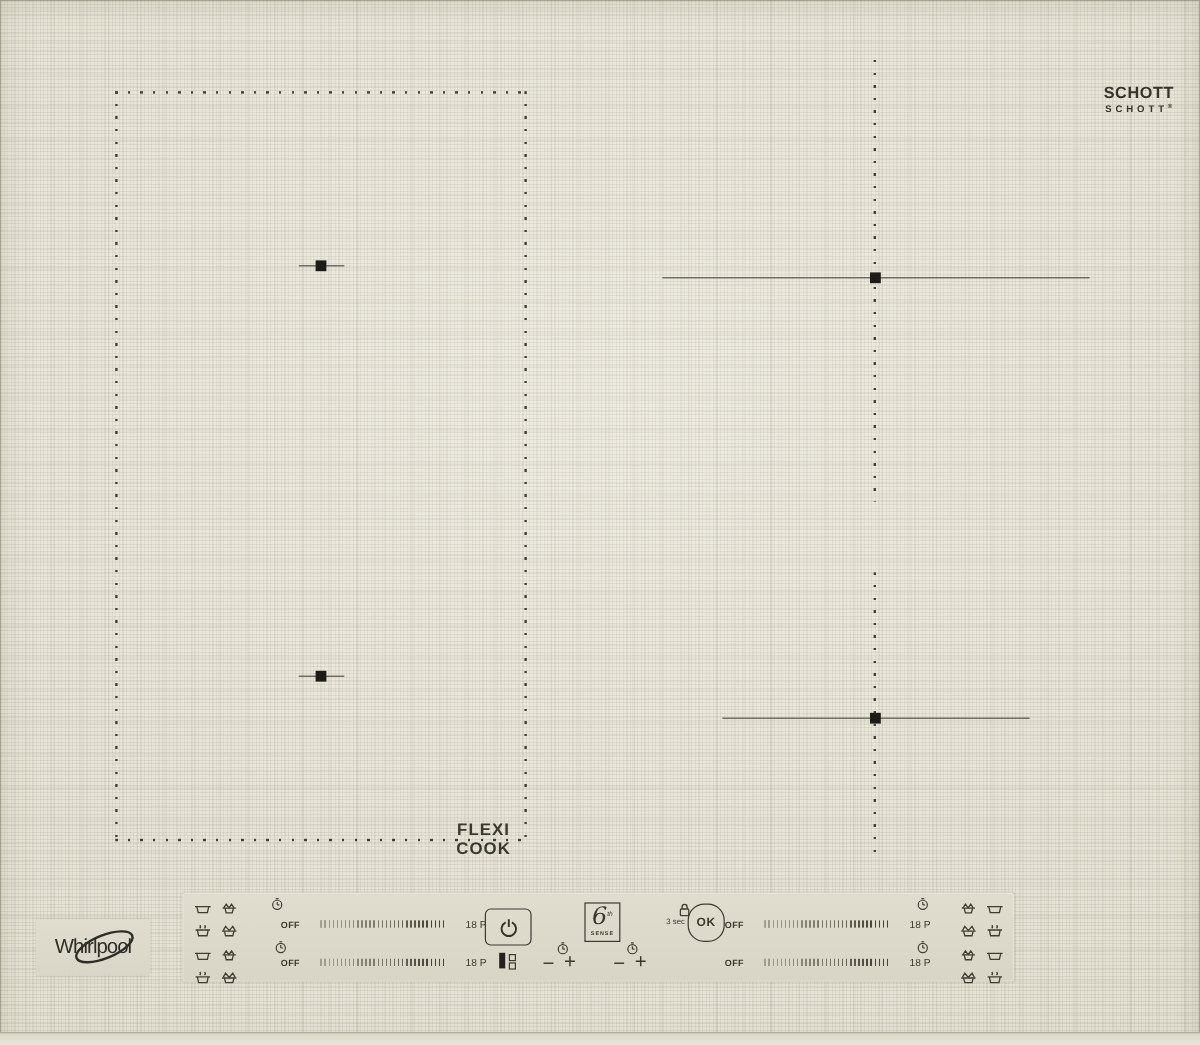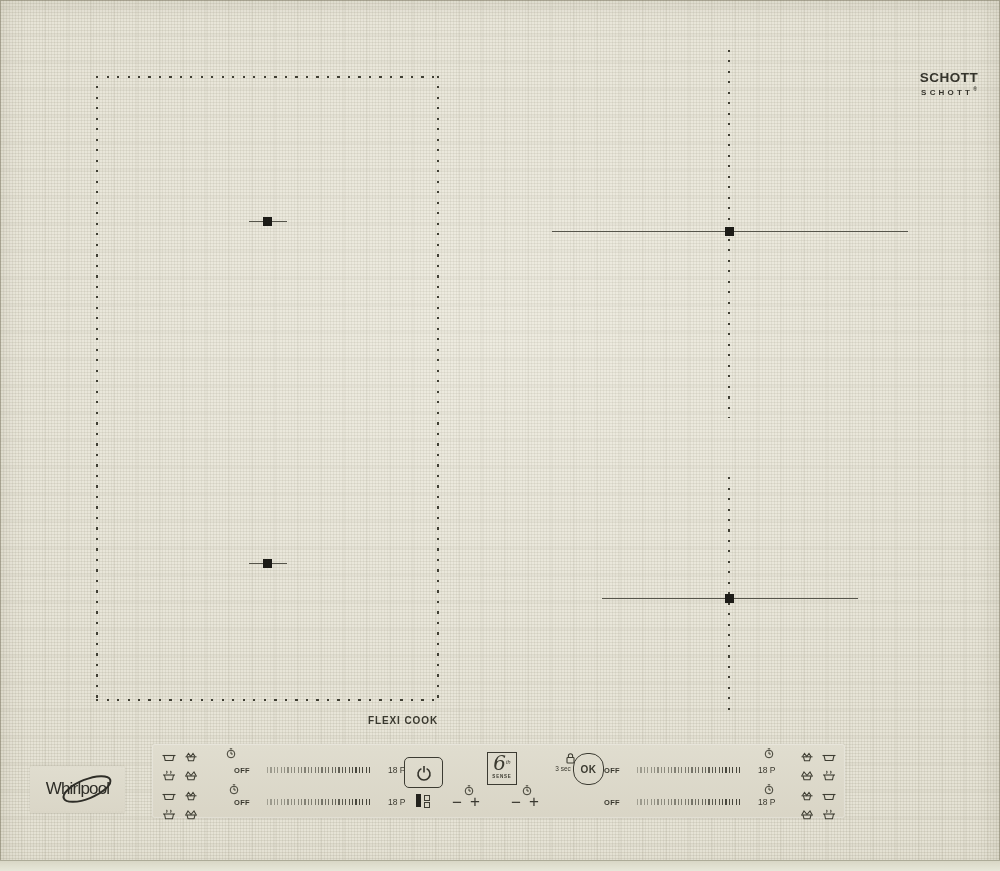--- a/index.html
+++ b/index.html
@@ -24,22 +24,22 @@
   .schott .l2{font-size:8px;font-weight:700;letter-spacing:3.2px;margin-top:2px;color:#35342c;}
   .schott .reg{font-size:5px;letter-spacing:0;vertical-align:super;}
 
   
   .flexi-rect{position:absolute;left:96px;top:76px;width:343px;height:625px;}
   .flexi-rect .ed{position:absolute;}
   .ed.t{left:0;right:0;top:0;height:2px;background:repeating-linear-gradient(90deg,#403f34 0 2px,transparent 2px 10.5px);}
   .ed.b{left:0;right:0;bottom:0;height:2px;background:repeating-linear-gradient(90deg,#403f34 0 2px,transparent 2px 10.5px);}
   .ed.l{top:0;bottom:0;left:0;width:2px;background:repeating-linear-gradient(180deg,#403f34 0 2px,transparent 2px 10.5px);}
   .ed.r{top:0;bottom:0;right:0;width:2px;background:repeating-linear-gradient(180deg,#403f34 0 2px,transparent 2px 10.5px);}
-  .flexi-label{position:absolute;left:360px;top:715px;width:86px;text-align:center;
-    font-size:10px;font-weight:700;letter-spacing:0.9px;color:#3a392f;}
+  .flexi-label{position:absolute;left:360px;top:683px;width:86px;text-align:center;
+    font-size:14px;font-weight:700;letter-spacing:0.9px;color:#3a392f;}
 
   
   .zmark{position:absolute;width:38px;height:10px;}
   .zmark .ln{position:absolute;left:0;right:0;top:4.5px;height:1px;background:#55544a;}
   .zmark .sq{position:absolute;left:14px;top:0.5px;width:9px;height:9px;background:#1c1b17;}
 
   
   .vdots{position:absolute;width:2px;background:repeating-linear-gradient(180deg,#403f34 0 2px,transparent 2px 10.5px);}
   .hline{position:absolute;height:1px;background:#56554b;}
   .hline .sq{position:absolute;top:-4px;width:9px;height:9px;background:#1c1b17;}

